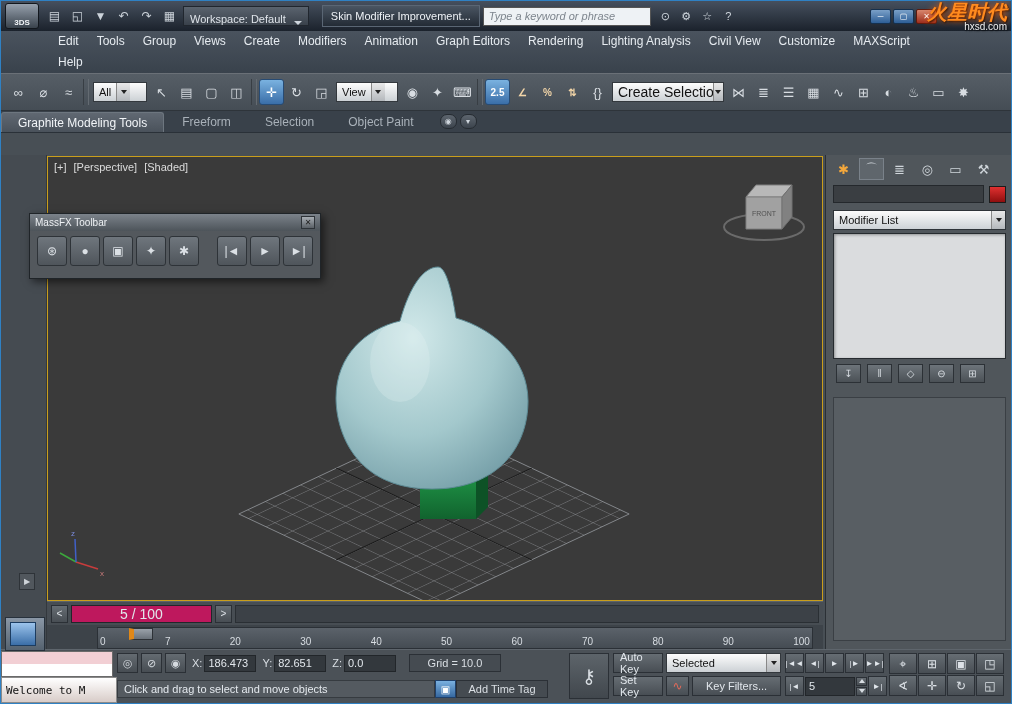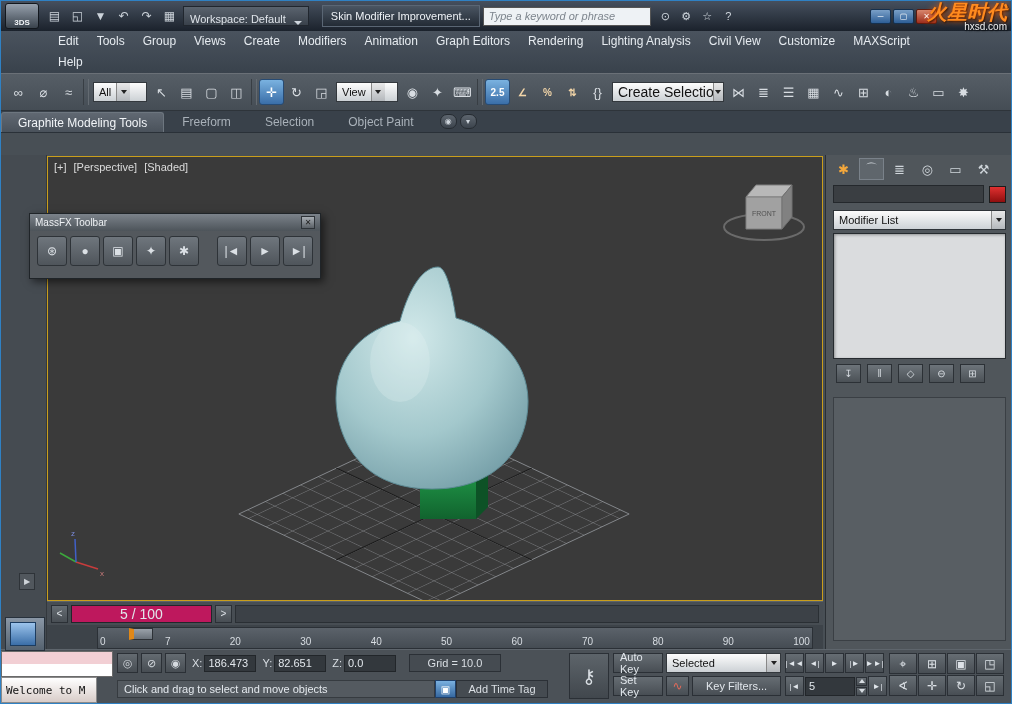--- a/index.html
+++ b/index.html
@@ -93,21 +93,21 @@
   .tl-tick{color:#d8dde2;font-size:10px}
   .tl-handle{position:absolute;left:82px;top:3px;width:24px;height:12px;background:linear-gradient(#9aa2aa,#6a727a);border:1px solid #2d3237;border-left:5px solid #e08818;z-index:2}
 
   
   .statusbar{position:absolute;left:0;right:0;bottom:0;height:54px;background:#4b5157;border-top:1px solid #5e656c;z-index:4}
   .mini-window{position:absolute;left:4px;top:616px;width:40px;height:34px;background:linear-gradient(#8a97a6,#55626f);border:1px solid #27313c;z-index:15}
   .mini-window-icon{margin:4px;width:26px;height:24px;background:linear-gradient(#9cc4ec,#3a6ea8);border:1px solid #1c3c60}
   .listener{position:absolute;left:0;top:650px;width:112px;height:26px;border:1px solid #6a6a6a;z-index:16}
   .listener-pink{height:12px;background:#f2cfd4}
   .listener-white{height:12px;background:#fff}
-  .welcome{position:absolute;left:0;top:676px;width:96px;height:26px;background:linear-gradient(#fff,#d8ccc8);border:1px solid #8a8a8a;color:#111;font-size:11px;font-family:"DejaVu Sans Mono",monospace;display:flex;align-items:center;padding:0 4px;z-index:16;white-space:nowrap;overflow:hidden}
+  .welcome{position:absolute;left:0;top:676px;width:116px;height:26px;background:linear-gradient(#fff,#d8ccc8);border:1px solid #8a8a8a;color:#111;font-size:11px;font-family:"DejaVu Sans Mono",monospace;display:flex;align-items:center;padding:0 4px;z-index:16;white-space:nowrap;overflow:hidden}
   .st-row1{position:absolute;left:116px;top:2px;height:22px;display:flex;align-items:center;gap:3px}
   .st-row2{position:absolute;left:116px;top:26px;height:22px;display:flex;align-items:flex-end;}
   .st-icon{width:21px;height:20px;background:linear-gradient(#646b71,#474d53);border:1px solid #2b3036;color:#d6dbe0;font-size:11px;display:flex;align-items:center;justify-content:center}
   .coord{display:flex;align-items:center;gap:2px;color:#dadfe4;font-size:11px;margin-left:3px}
   .coord input{width:52px;height:17px;background:#33383d;border:1px solid #22262a;color:#e2e7ec;font-size:11px;padding:0 3px}
   .grid-box{height:18px;min-width:92px;background:#454b51;border:1px solid #2b3036;color:#dadfe4;font-size:11px;display:flex;align-items:center;justify-content:center;margin-left:10px;padding:0 6px}
   .prompt-box{width:318px;height:18px;background:#545a60;border:1px solid #363b40;color:#e4e9ee;font-size:11px;display:flex;align-items:center;padding:0 6px;white-space:nowrap;overflow:hidden}
   .blue-icon{width:21px;height:18px;background:linear-gradient(#7ab0e0,#3668a0);border:1px solid #20406a;color:#fff;font-size:10px;display:flex;align-items:center;justify-content:center}
   .timetag-box{height:18px;min-width:92px;background:#454b51;border:1px solid #2b3036;color:#dadfe4;font-size:11px;display:flex;align-items:center;justify-content:center;padding:0 6px}
   .keybtn{position:absolute;left:568px;top:3px;width:40px;height:46px;background:linear-gradient(#5d646a,#41474d);border:1px solid #2b3036;color:#d9dee3;font-size:19px;display:flex;align-items:center;justify-content:center}

